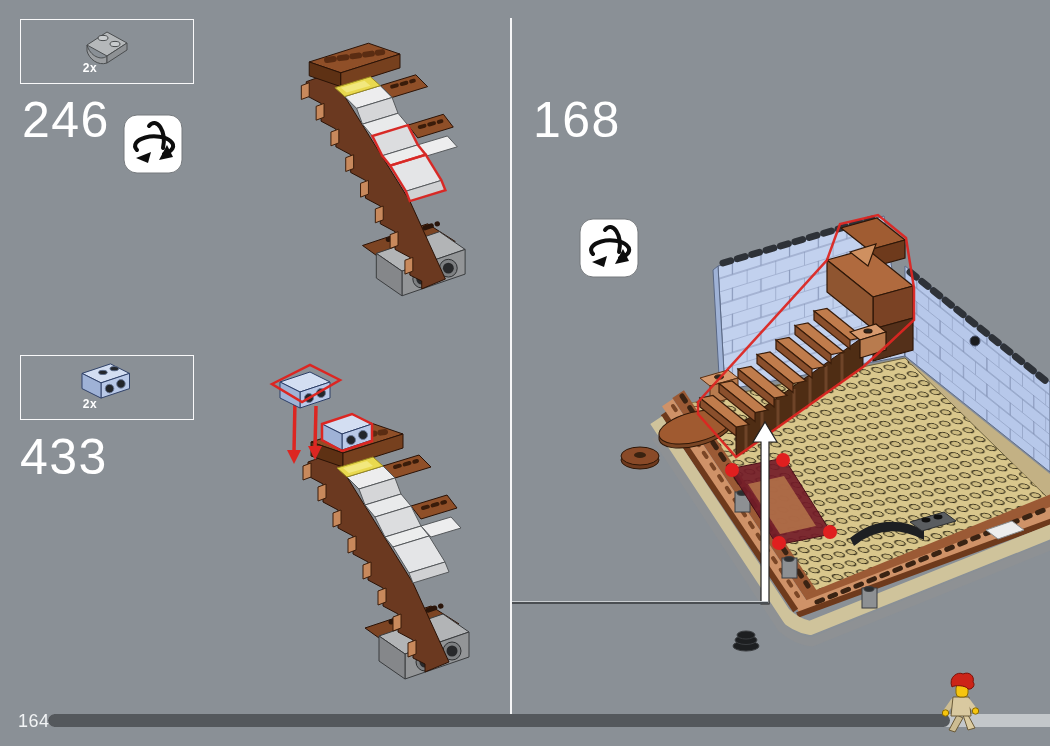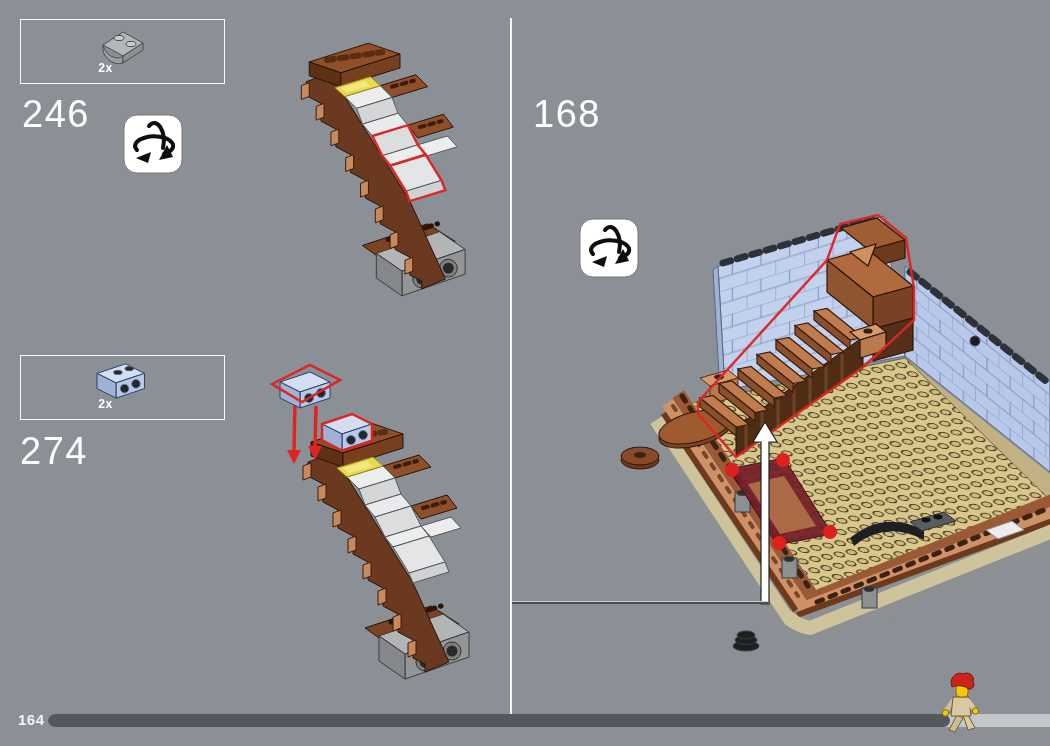--- a/index.html
+++ b/index.html
@@ -2,50 +2,50 @@
 <html><head>
 <meta charset="utf-8">
 <style>
   * { margin:0; padding:0; box-sizing:border-box; }
   html,body { width:1050px; height:746px; overflow:hidden; }
   body { position:relative; background:#8A9096; font-family:"Liberation Sans", sans-serif; }
 
   .abs { position:absolute; }
 
   .part-box {
-    position:absolute; width:205px; height:65px;
+    position:absolute; width:174px; height:65px;
     border:1.5px solid rgba(255,255,255,0.95);
     display:flex; flex-direction:column; align-items:center; justify-content:flex-start;
   }
   .part-box .piece { margin-top:3px; }
   .part-box .qty {
     color:#ffffff; font-size:12px; font-weight:bold; letter-spacing:0.5px;
     margin-top:-6px; margin-left:-34px;
   }
 
   .step-num {
-    position:absolute; color:#ffffff; font-size:38px; font-weight:400;
+    position:absolute; color:#ffffff; font-size:50px; font-weight:400;
     letter-spacing:1.5px; line-height:1;
   }
 
   .rot-icon { position:absolute; }
 
   .divider {
     position:absolute; left:510px; top:18px; width:2px; height:696px;
     background:rgba(255,255,255,0.92);
   }
 
   .callout-line {
     position:absolute; left:512px; top:601px; width:256px; height:3px;
     background:#4a4e52; border-top:1px solid #c9cdd0;
   }
 
   .footer-page {
     position:absolute; left:18px; top:711px; color:#f2f4f5;
-    font-size:15px; font-weight:bold; letter-spacing:0.5px;
+    font-size:18px; font-weight:normal; letter-spacing:0.5px;
   }
   .progress-track {
     position:absolute; left:48px; top:714px; width:1002px; height:13px;
     background:#C3C7CA; border-radius:7px 0 0 7px;
   }
   .progress-fill {
     height:100%; background:#54585C; border-radius:7px;
   }
   .minifig { position:absolute; left:942px; top:671px; }
 </style>
@@ -156,21 +156,21 @@
   <svg class="piece" width="55" height="44" viewBox="0 0 55 42">
     <g transform="translate(2,2) scale(0.95)">
       <use href="#bluebrick"></use>
       <ellipse cx="22" cy="11" rx="4.5" ry="2.2" fill="#23262b" stroke="#5a6a8a"></ellipse>
       <ellipse cx="34" cy="7" rx="4.5" ry="2.2" fill="#23262b" stroke="#5a6a8a"></ellipse>
     </g>
   </svg>
   <div class="qty">2x</div>
 </div>
 
-<div class="step-num" style="left:20px; top:432px;">274</div>
+<div class="step-num" style="left:20px; top:432px;">433</div>
 
 <svg class="abs" style="left:250px; top:360px;" width="228" height="335" viewBox="0 0 228 335">
   <use href="#chairbody" transform="translate(3,50)"></use>
 
   <g>
     <line x1="45" y1="40" x2="44" y2="92" stroke="#dc2622" stroke-width="3.5"></line>
     <path d="M44,104 L37,90 L51,90 Z" fill="#dc2622"></path>
     <line x1="66" y1="46" x2="65" y2="88" stroke="#dc2622" stroke-width="3.5"></line>
     <path d="M65,100 L58,86 L72,86 Z" fill="#dc2622"></path>
   </g>

